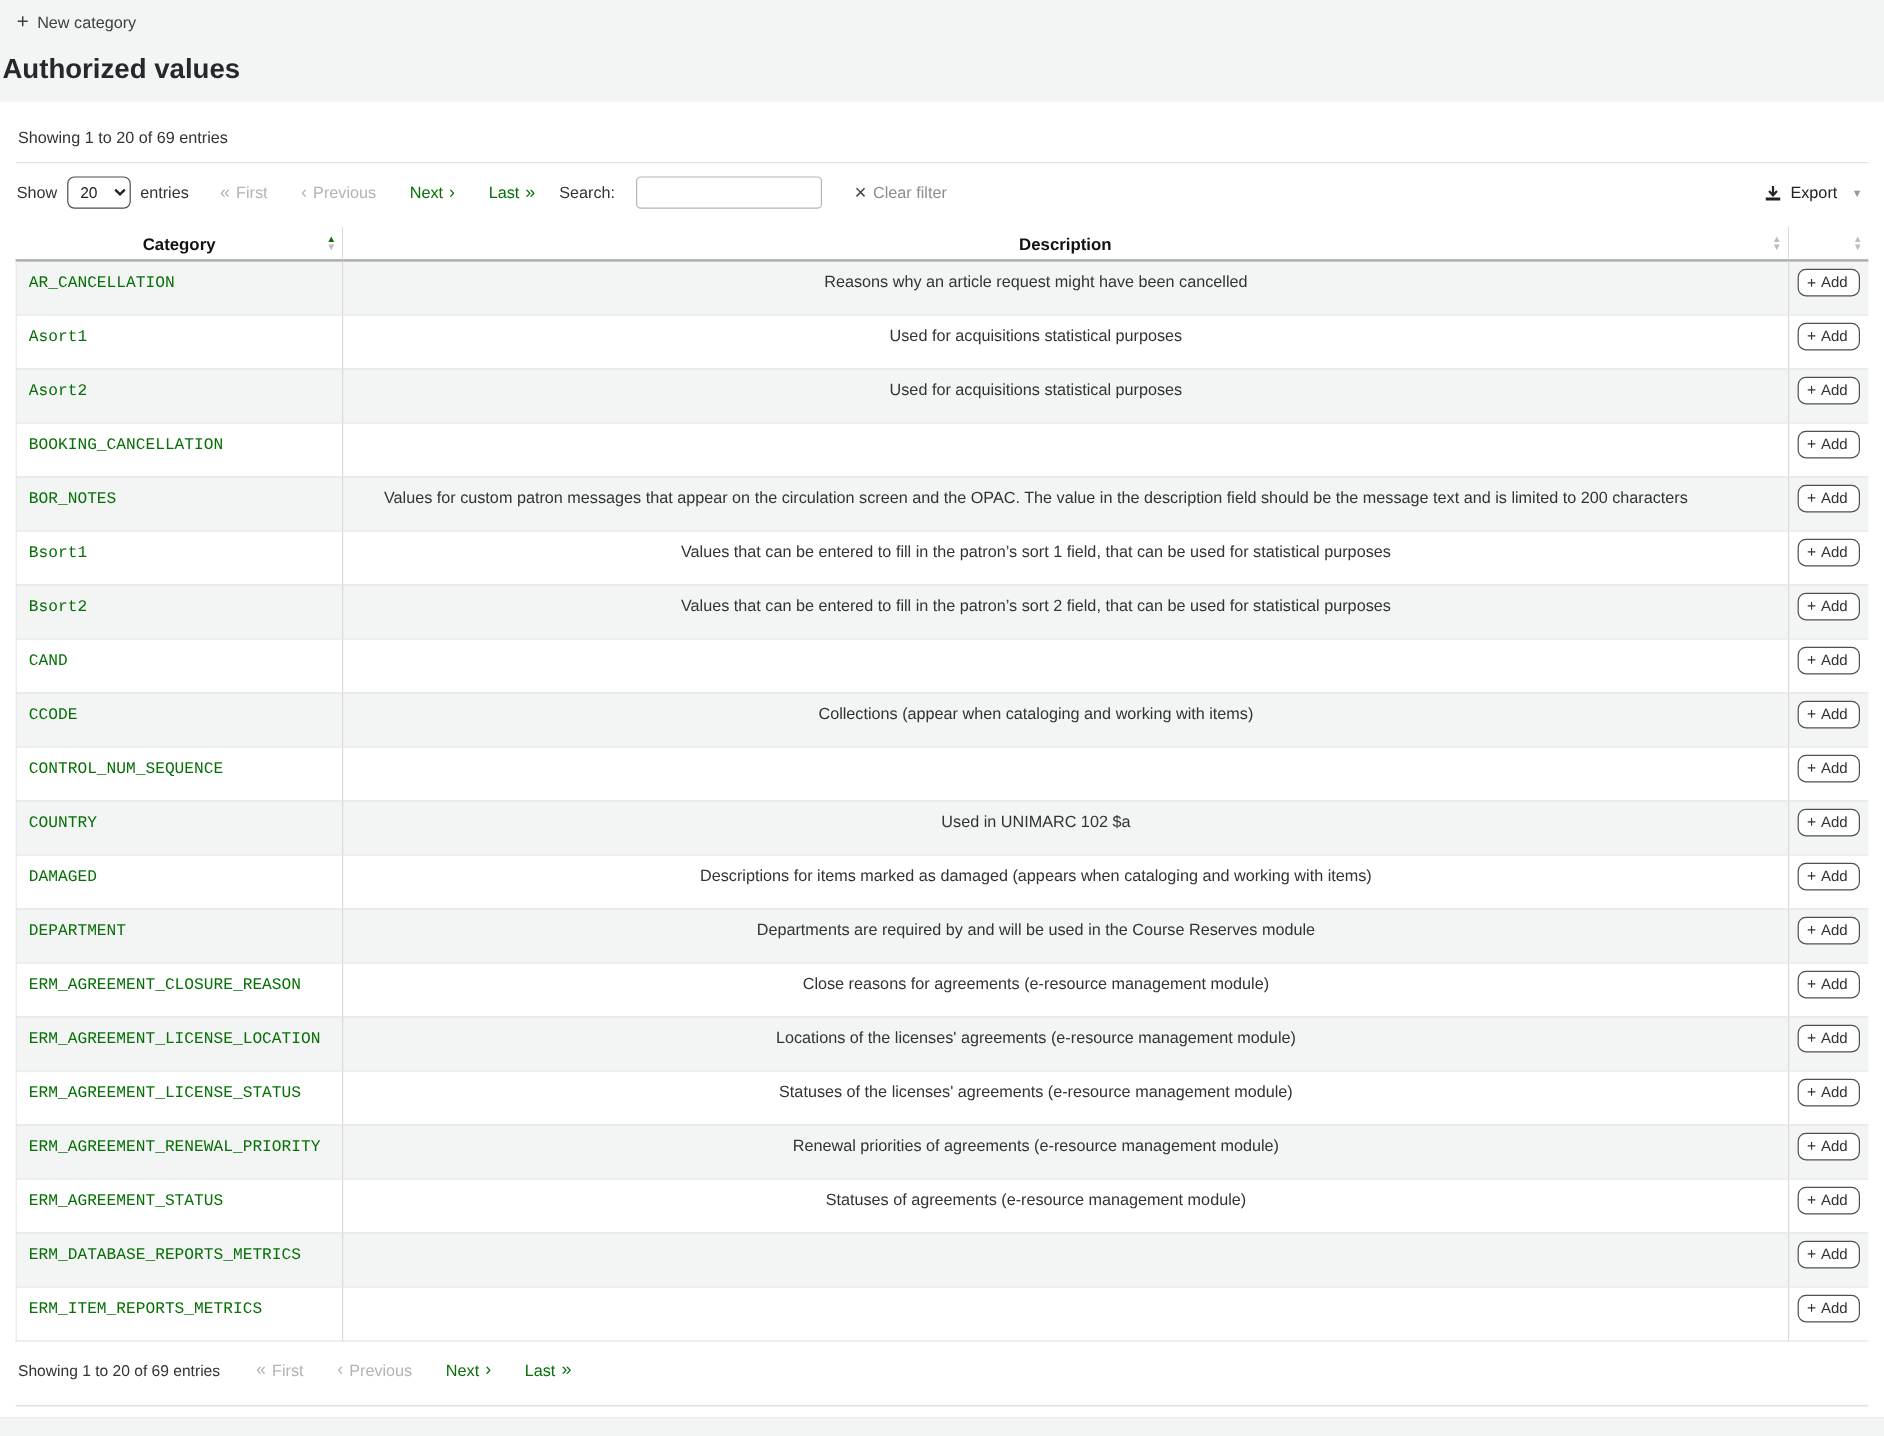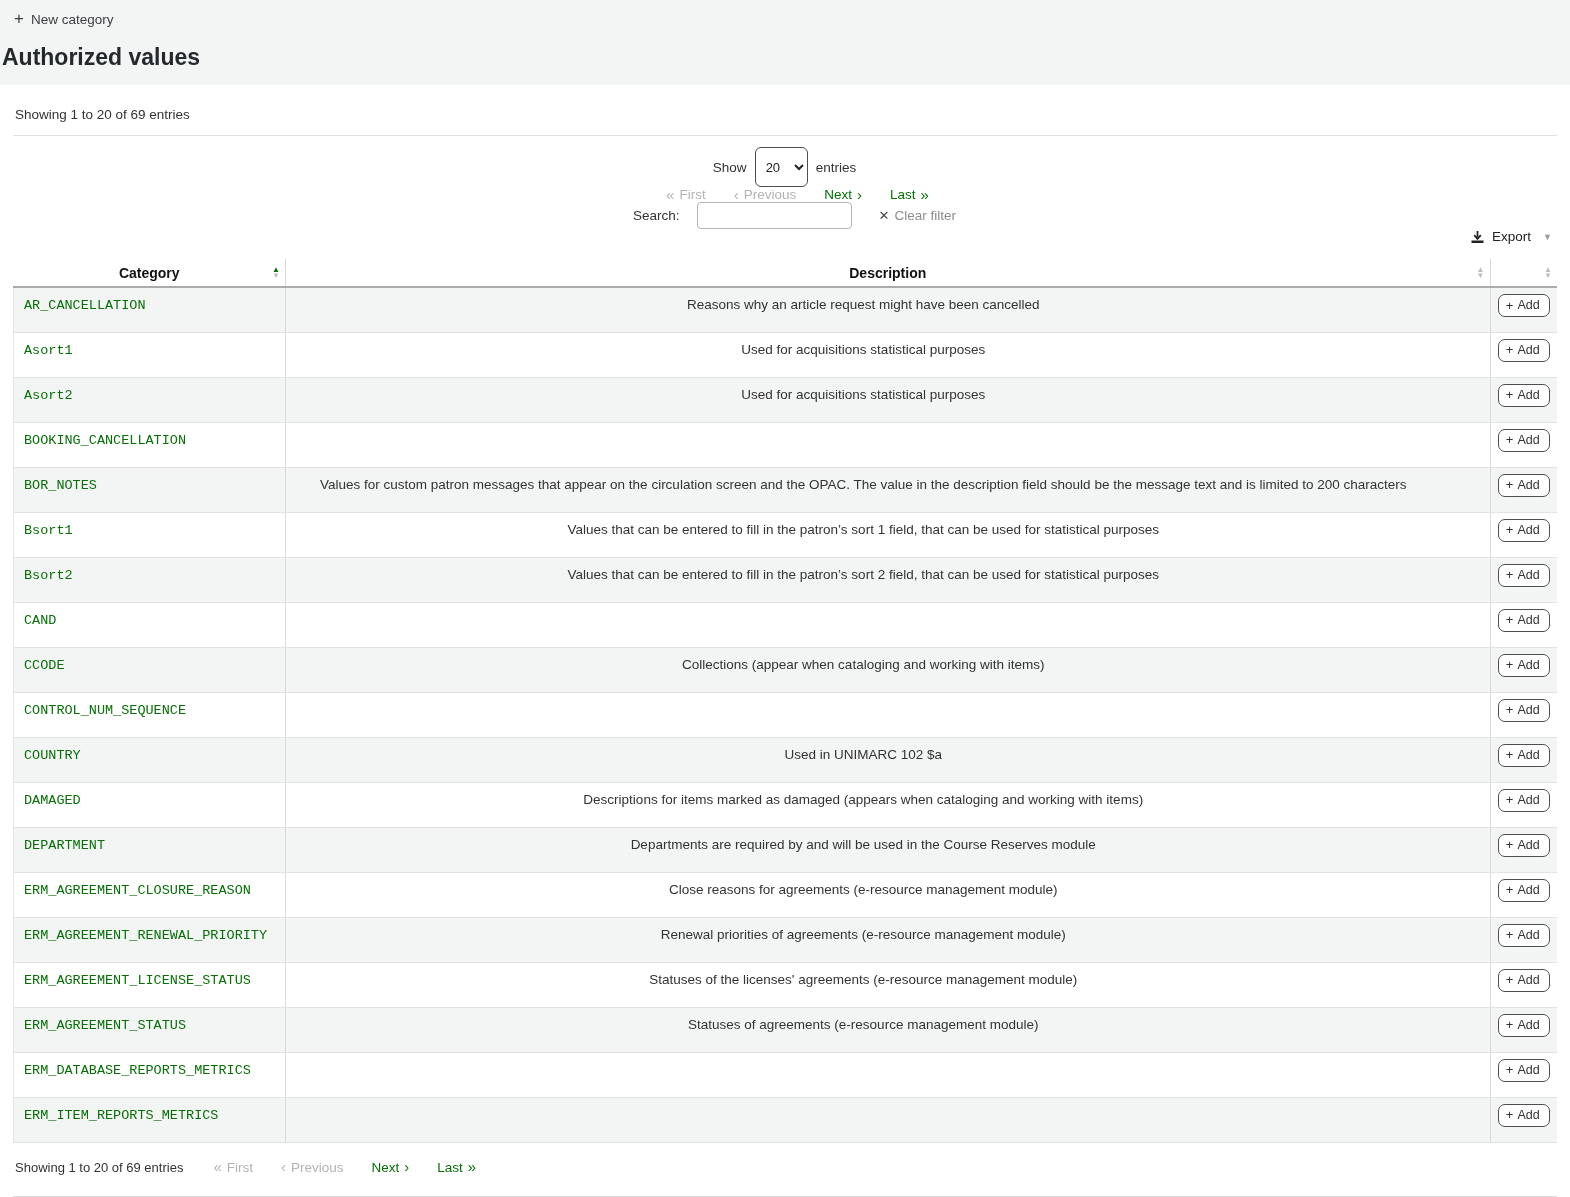--- a/index.html
+++ b/index.html
@@ -26,24 +26,24 @@
 
   
   .content { padding: 0 13px; background: #fff; }
   .info-line {
     font-size: 13.5px; color: #333;
     padding: 22px 2px 13px 2px;
     border-bottom: 1px solid #e1e1e1;
   }
 
   
-  .controls { display: flex; align-items: center; padding: 11px 2px 10px 1px; font-size: 13.5px; color: #333; flex-direction: column; }
+  .controls { display: flex; padding: 11px 2px 10px 1px; font-size: 13.5px; color: #333; }
   .show-group { display: flex; align-items: center; gap: 8px; }
   .length-select {
-    width: 53px; height: 40px;
+    width: 53px; height: 27px;
     border: 1px solid #4d4d4d; border-radius: 6px;
     background: #fff; color: #222; font-size: 13px; font-family: inherit;
     padding: 0 2px 0 6px;
   }
   .pagination { display: flex; align-items: center; margin-left: 26px; }
   .page-link { display: inline-flex; align-items: center; gap: 5px; font-size: 13.5px; cursor: pointer; }
   .page-link .chev { font-size: 15px; line-height: 12px; font-weight: 400; }
   .page-link.disabled { color: #b3b3b3; cursor: default; }
   .page-link.enabled { color: #067006; }
   .pg-gap { width: 28px; }
@@ -408,42 +408,56 @@
       <span class="desc-text">Close reasons for agreements (e-resource management module)</span>
     </td>
     <td class="add-cell">
       <button class="add-btn">
         <span class="plus">+</span>
         <span class="add-label">Add</span>
       </button>
     </td>
   </tr>
 
+  <tr>
+    <td class="category-cell">
+      <a href="#" class="cat-link">ERM_AGREEMENT_LICENSE_LOCATION</a>
+    </td>
+    <td class="desc-cell">
+      <span class="desc-text">Locations of the licenses' agreements (e-resource management module)</span>
+    </td>
+    <td class="add-cell">
+      <button class="add-btn">
+        <span class="plus">+</span>
+        <span class="add-label">Add</span>
+      </button>
+    </td>
+  </tr>
+
+  <tr>
+    <td class="category-cell">
+      <a href="#" class="cat-link">ERM_AGREEMENT_LICENSE_STATUS</a>
+    </td>
+    <td class="desc-cell">
+      <span class="desc-text">Statuses of the licenses' agreements (e-resource management module)</span>
+    </td>
+    <td class="add-cell">
+      <button class="add-btn">
+        <span class="plus">+</span>
+        <span class="add-label">Add</span>
+      </button>
+    </td>
+  </tr>
 
   <tr>
     <td class="category-cell">
       <a href="#" class="cat-link">ERM_AGREEMENT_RENEWAL_PRIORITY</a>
     </td>
     <td class="desc-cell">
       <span class="desc-text">Renewal priorities of agreements (e-resource management module)</span>
-    </td>
-    <td class="add-cell">
-      <button class="add-btn">
-        <span class="plus">+</span>
-        <span class="add-label">Add</span>
-      </button>
-    </td>
-  </tr>
-
-  <tr>
-    <td class="category-cell">
-      <a href="#" class="cat-link">ERM_AGREEMENT_LICENSE_STATUS</a>
-    </td>
-    <td class="desc-cell">
-      <span class="desc-text">Statuses of the licenses' agreements (e-resource management module)</span>
     </td>
     <td class="add-cell">
       <button class="add-btn">
         <span class="plus">+</span>
         <span class="add-label">Add</span>
       </button>
     </td>
   </tr>
 
   <tr>

